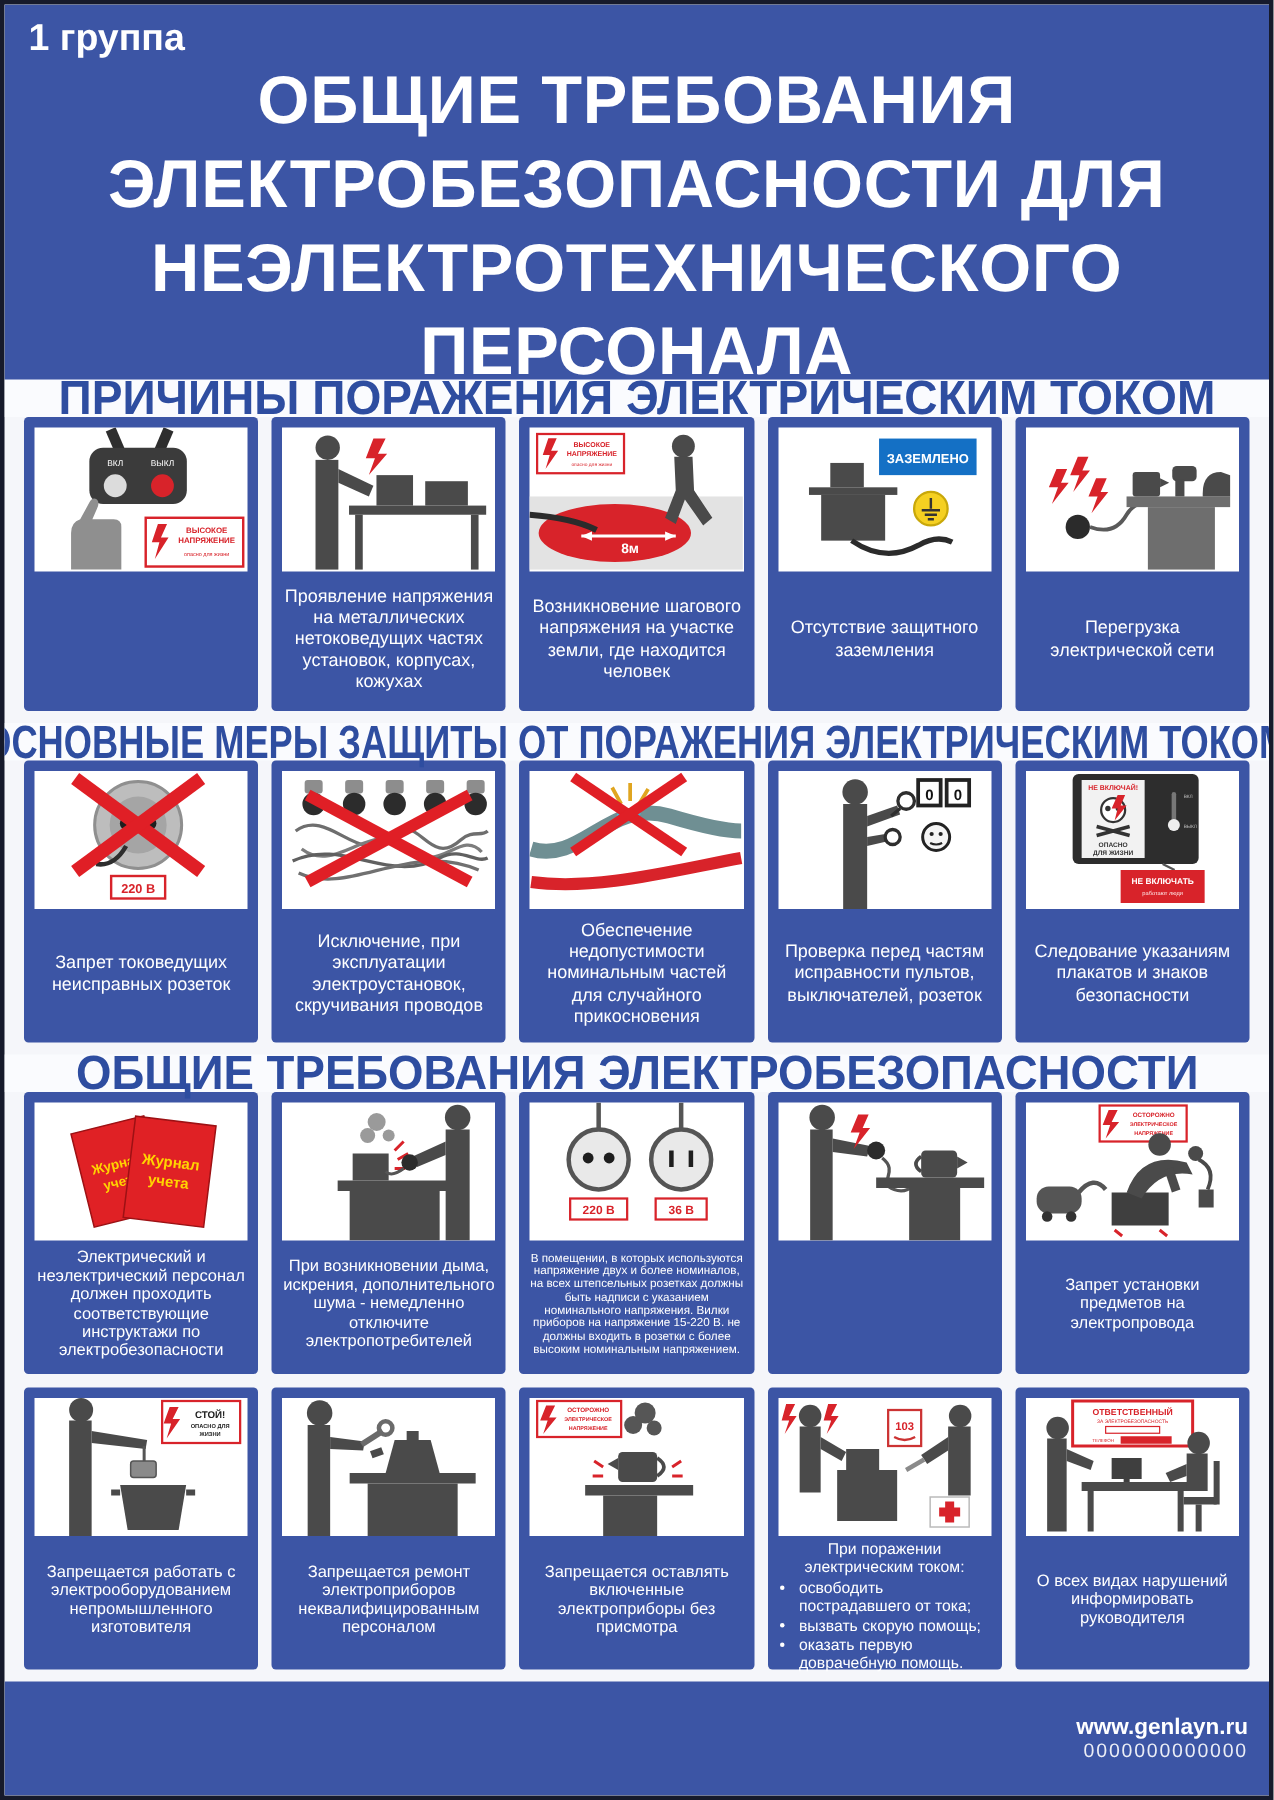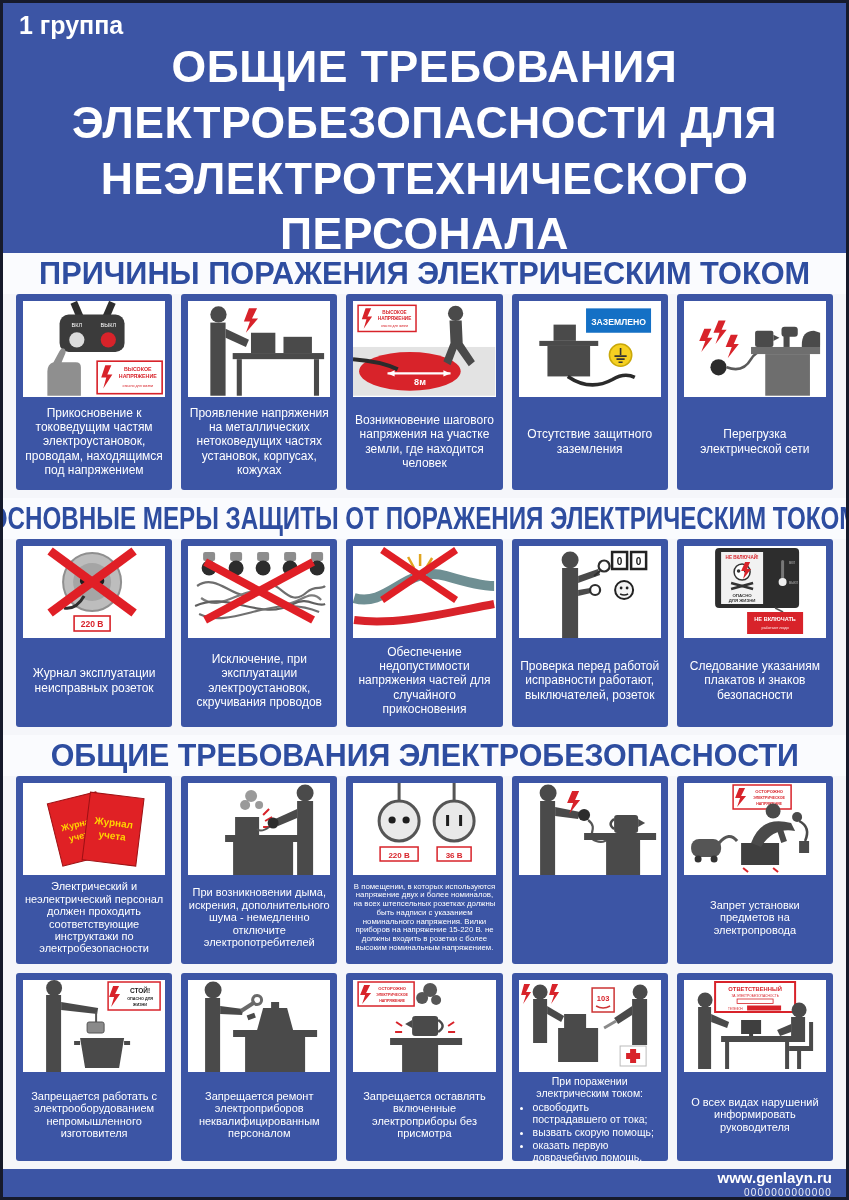--- a/index.html
+++ b/index.html
@@ -8,21 +8,21 @@
     position:relative;width:849px;height:1200px;box-sizing:border-box;
     border:3px solid #161A2B;background:#F5F6FA;
     font-family:"Liberation Sans","DejaVu Sans",sans-serif;
     display:flex;flex-direction:column;overflow:hidden;
   }
   
   .header{flex:none;height:250px;background:#3C55A5;position:relative;color:#fff;}
   .group-label{position:absolute;top:8px;left:16px;font-size:25px;font-weight:bold;}
   .main-title{margin-top:36px;text-align:center;font-weight:bold;font-size:45px;line-height:1.24;letter-spacing:.5px;transform:scaleX(.99);}
   
-  .band{flex:none;height:41px;display:flex;align-items:center;justify-content:center;background:#FAFBFE;}
+  .band{flex:none;height:25px;display:flex;align-items:center;justify-content:center;background:#FAFBFE;}
   .band span{display:inline-block;font-weight:bold;color:#2E4DA0;white-space:nowrap;}
   .t1{font-size:32px;transform:scaleX(.96);}
   .t2{font-size:31px;transform:scaleX(.78);}
   .t3{font-size:32px;transform:scaleX(.95);}
   
   .grid{flex:none;display:grid;grid-template-columns:repeat(5,1fr);gap:9px;padding:0 13px;margin-bottom:8px;}
   .card{background:#3C55A5;border-radius:3px;padding:7px;display:flex;flex-direction:column;box-sizing:border-box;}
   .card.h1{height:196px;}
   .card.h2{height:188px;}
   .pict{flex:none;background:#fff;height:96px;}
@@ -31,21 +31,21 @@
   .capwrap{flex:1;display:flex;align-items:center;justify-content:center;padding-top:3px;}
   .cap{color:#fff;font-size:12px;line-height:1.17;text-align:center;}
   .s3 .cap{font-size:11px;line-height:1.13;}
   .cap.tiny{font-size:7.8px;line-height:1.12;}
   .cap.bullets{font-size:10.5px;line-height:1.15;text-align:center;width:100%;}
   .cap.bullets ul{margin:2px 0 0 2px;padding-left:12px;text-align:left;list-style:disc;}
   .cap.bullets li{margin:0 0 1px 0;}
   
   .footer{flex:1;background:#3C55A5;display:flex;flex-direction:column;align-items:flex-end;justify-content:center;padding-right:14px;color:#fff;min-height:30px;}
   .site{font-weight:bold;font-size:15px;line-height:1.1;margin-left:24px;}
-  .code{font-size:10px;letter-spacing:1.2px;line-height:1.1;opacity:.9;}
+  .code{font-size:13px;letter-spacing:1.2px;line-height:1.1;opacity:.9;}
   svg text{font-family:"Liberation Sans","DejaVu Sans",sans-serif;}
 </style>
 </head>
 <body>
 
 <div class="poster">
 
   <div class="header">
     <div class="group-label">1 группа</div>
     <div class="main-title">
@@ -74,23 +74,20 @@
           <path d="M24,92 L24,68 Q24,61 30,59 L36,48 Q38,44 41,46 Q43,48 41,52 L38,59 L52,59 Q57,59 57,64 L57,92 Z" fill="#8f8f8f"></path>
           <g>
             <rect x="73" y="58" width="64" height="32" fill="#fff" stroke="#D8232A" stroke-width="1.6"></rect>
             <path d="M81,62 L87,62 L83,71 L88,71 L79,85 L82,74 L77,74 Z" fill="#D8232A"></path>
             <text x="113" y="68" font-size="5.2" font-weight="bold" fill="#D8232A" text-anchor="middle">ВЫСОКОЕ</text>
             <text x="113" y="74.5" font-size="5.2" font-weight="bold" fill="#D8232A" text-anchor="middle">НАПРЯЖЕНИЕ</text>
             <text x="113" y="83" font-size="3.6" fill="#D8232A" text-anchor="middle">опасно для жизни</text>
           </g>
         </svg>
       </div>
-      <div class="capwrap">
-          <div class="cap">Прикосновение к токоведущим частям электроустановок, проводам, находящимся под напряжением</div>
-        </div>
     </div>
 
     <div class="card h1">
       <div class="pict">
         <svg viewBox="0 0 140 92">
           <circle cx="30" cy="12" r="8" fill="#4a4a4a"></circle>
           <rect x="22" y="20" width="15" height="72" fill="#4a4a4a"></rect>
           <path d="M37,26 L60,37 L57,44 L37,35 Z" fill="#4a4a4a"></path>
           <rect x="44" y="50" width="90" height="6" fill="#4a4a4a"></rect>
           <rect x="48" y="56" width="5" height="36" fill="#4a4a4a"></rect>
@@ -184,21 +181,21 @@
           <circle cx="60" cy="35" r="4.2" fill="#1e1e1e"></circle>
           <circle cx="76" cy="35" r="4.2" fill="#1e1e1e"></circle>
           <path d="M60,50 Q52,64 40,62" stroke="#2e2e2e" stroke-width="3" fill="none"></path>
           <line x1="26" y1="5" x2="110" y2="67" stroke="#E01F26" stroke-width="9"></line>
           <line x1="110" y1="5" x2="26" y2="67" stroke="#E01F26" stroke-width="9"></line>
           <rect x="50" y="70" width="36" height="15" fill="#fff" stroke="#D8232A" stroke-width="1.6"></rect>
           <text x="68" y="81" font-size="8.5" font-weight="bold" fill="#D8232A" text-anchor="middle">220 В</text>
         </svg>
       </div>
       <div class="capwrap">
-          <div class="cap">Журнал эксплуатации неисправных розеток</div>
+          <div class="cap">Запрет токоведущих неисправных розеток</div>
         </div>
     </div>
 
     <div class="card h2">
       <div class="pict">
         <svg viewBox="0 0 140 92">
           <g fill="#8d8d8d">
             <rect x="14" y="6" width="12" height="9" rx="2"></rect>
               <rect x="41" y="6" width="12" height="9" rx="2"></rect>
             <rect x="68" y="6" width="12" height="9" rx="2"></rect>
@@ -231,21 +228,21 @@
           <path d="M0,52 C34,62 52,18 92,30 C112,36 128,40 140,40" stroke="#6F8F93" stroke-width="10" fill="none"></path>
           <path d="M0,74 C44,80 96,66 140,58" stroke="#D8232A" stroke-width="8" fill="none"></path>
           <path d="M60,22 L54,11 M66,20 L66,8 M72,22 L78,12" stroke="#E0A520" stroke-width="2.5"></path>
           <circle cx="60" cy="30" r="3" fill="#49B6D6"></circle>
             <circle cx="70" cy="28" r="3" fill="#49B6D6"></circle>
           <line x1="28" y1="4" x2="102" y2="54" stroke="#E01F26" stroke-width="7"></line>
           <line x1="102" y1="4" x2="28" y2="54" stroke="#E01F26" stroke-width="7"></line>
         </svg>
       </div>
       <div class="capwrap">
-          <div class="cap">Обеспечение недопустимости напряжения частей для случайного прикосновения</div>
+          <div class="cap">Обеспечение недопустимости номинальным частей для случайного прикосновения</div>
         </div>
     </div>
 
     <div class="card h2">
       <div class="pict">
         <svg viewBox="0 0 140 92">
           <circle cx="50" cy="14" r="8.5" fill="#4a4a4a"></circle>
           <rect x="42" y="22" width="16" height="70" fill="#4a4a4a"></rect>
           <path d="M58,30 L78,23 L80,29 L58,37 Z" fill="#4a4a4a"></path>
           <circle cx="84" cy="20" r="5.5" fill="none" stroke="#2e2e2e" stroke-width="2.2"></circle>
@@ -256,21 +253,21 @@
           <text x="99.5" y="19" font-size="10" font-weight="bold" fill="#111" text-anchor="middle">0</text>
           <rect x="111" y="6" width="15" height="17" fill="#fff" stroke="#222" stroke-width="2.5"></rect>
           <text x="118.5" y="19" font-size="10" font-weight="bold" fill="#111" text-anchor="middle">0</text>
           <circle cx="104" cy="44" r="9" fill="#f4f4f4" stroke="#222" stroke-width="2"></circle>
           <circle cx="101" cy="42" r="1.4" fill="#222"></circle>
             <circle cx="107" cy="42" r="1.4" fill="#222"></circle>
           <path d="M100,48 Q104,50 108,48" stroke="#222" stroke-width="1.4" fill="none"></path>
         </svg>
       </div>
       <div class="capwrap">
-          <div class="cap">Проверка перед работой исправности работают, выключателей, розеток</div>
+          <div class="cap">Проверка перед частям исправности пультов, выключателей, розеток</div>
         </div>
     </div>
 
     <div class="card h2">
       <div class="pict">
         <svg viewBox="0 0 140 92">
           <rect x="30" y="2" width="84" height="60" rx="4" fill="#2d2d2d"></rect>
           <rect x="36" y="6" width="42" height="52" fill="#f2f2f2"></rect>
           <text x="57" y="12.5" font-size="4.6" font-weight="bold" fill="#D8232A" text-anchor="middle">НЕ ВКЛЮЧАЙ!</text>
           <circle cx="57" cy="26" r="8" fill="#fff" stroke="#333" stroke-width="1.5"></circle>

